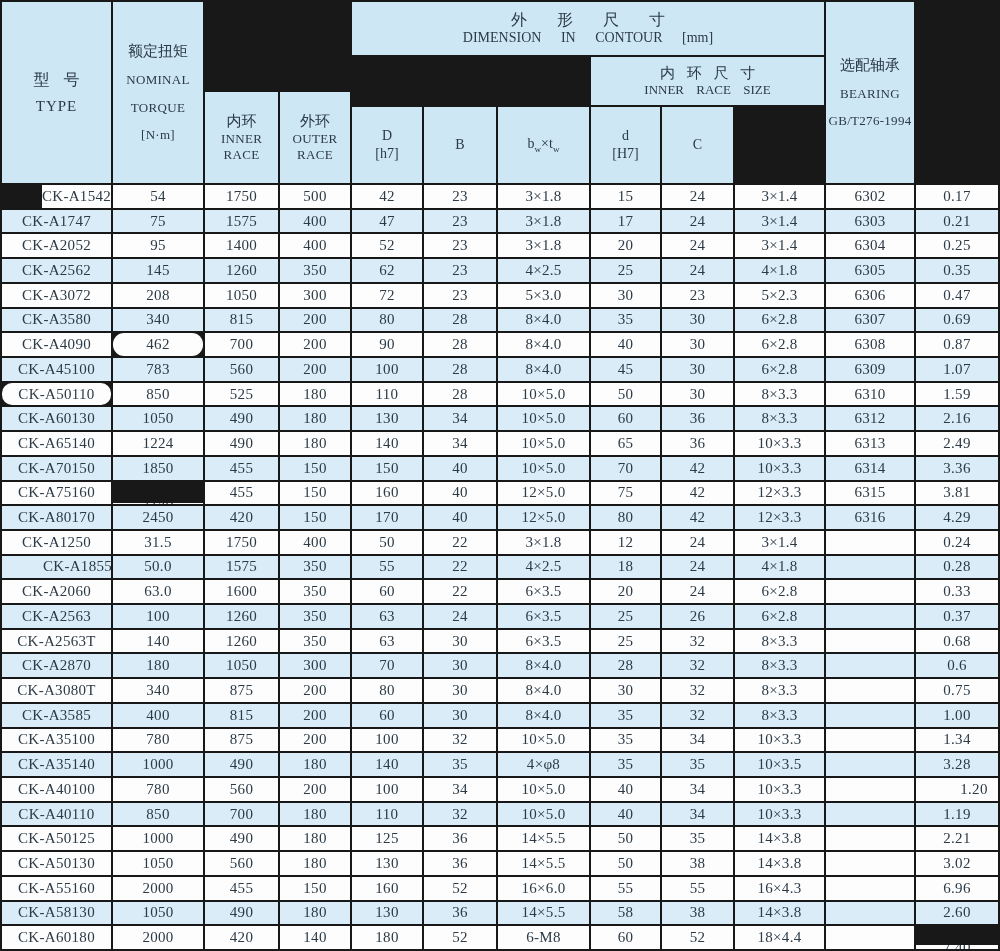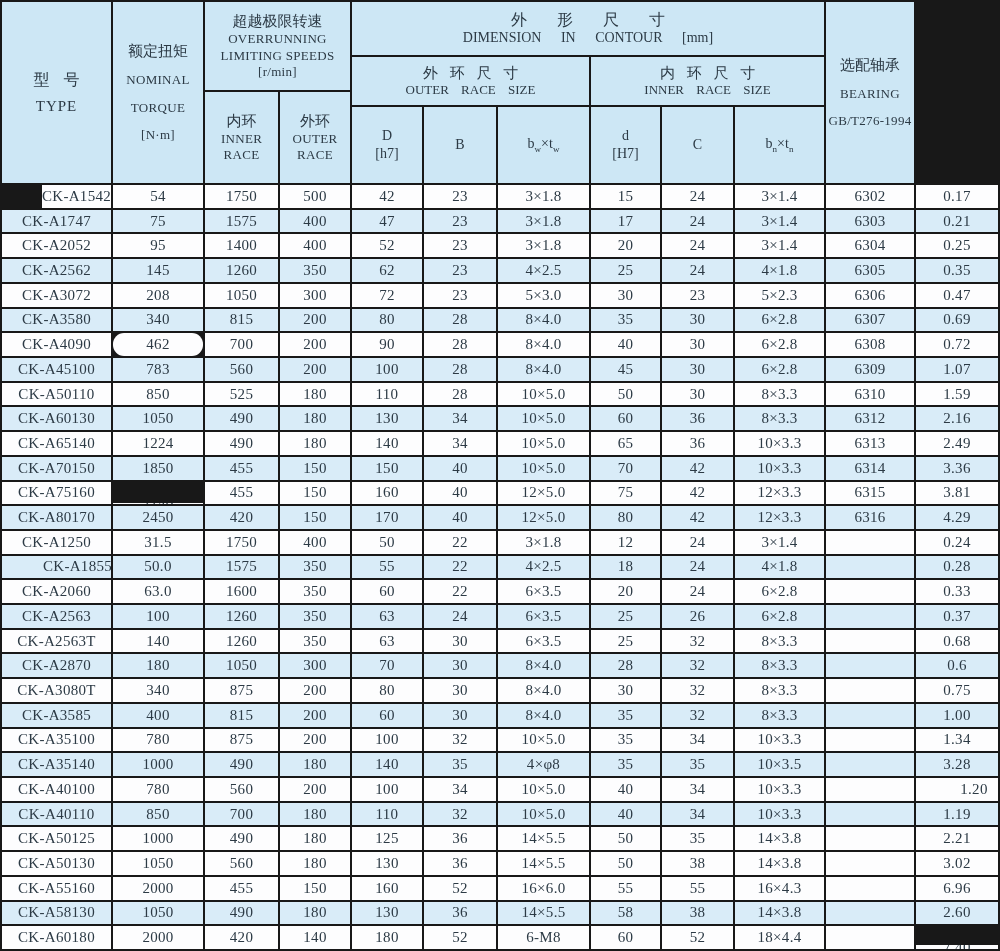--- a/index.html
+++ b/index.html
@@ -61,48 +61,38 @@
     <div class="big-en">TYPE</div>
   </div>
 
   <div class="cell hcell c-torque sparse">
     <div class="zh">额定扭矩</div>
     <div class="en">NOMINAL</div>
     <div class="en">TORQUE</div>
     <div class="en">[N·m]</div>
   </div>
 
-  <div class="cell hcell c-speeds">
-    <div class="zh">超越极限转速</div>
-    <div class="en">OVERRUNNING</div>
-    <div class="en">LIMITING SPEEDS</div>
-    <div class="en">[r/min]</div>
-  </div>
 
   <div class="cell hcell c-inspeed">
     <div class="zh">内环</div>
     <div class="en">INNER</div>
     <div class="en">RACE</div>
   </div>
 
   <div class="cell hcell c-outspeed">
     <div class="zh">外环</div>
     <div class="en">OUTER</div>
     <div class="en">RACE</div>
   </div>
 
   <div class="cell hcell c-dim">
     <div class="dim-zh">外 形 尺 寸</div>
     <div class="dim-en">DIMENSION IN CONTOUR [mm]</div>
   </div>
 
-  <div class="cell hcell c-outsize">
-    <div class="size-zh">外 环 尺 寸</div>
-    <div class="size-en">OUTER RACE SIZE</div>
-  </div>
 
   <div class="cell hcell c-insize">
     <div class="size-zh">内 环 尺 寸</div>
     <div class="size-en">INNER RACE SIZE</div>
   </div>
 
   <div class="cell hcell c-D">
     <div class="leaf">D</div>
     <div class="leaf">[h7]</div>
   </div>
@@ -117,23 +107,20 @@
 
   <div class="cell hcell c-d">
     <div class="leaf">d</div>
     <div class="leaf">[H7]</div>
   </div>
 
   <div class="cell hcell c-C">
     <div class="leaf">C</div>
   </div>
 
-  <div class="cell hcell c-bn">
-    <div class="leaf"><span>b</span><sub>n</sub><span>×</span><span>t</span><sub>n</sub></div>
-  </div>
 
   <div class="cell hcell c-bearing sparse">
     <div class="zh">选配轴承</div>
     <div class="en">BEARING</div>
     <div class="en">GB/T276-1994</div>
   </div>
 
 
 <div class="cell data-cell" style="grid-area: 5 / 1; margin-left: 40px;">CK-A1542</div>
     <div class="cell data-cell" style="grid-area: 5 / 2;">54</div>
@@ -211,34 +198,34 @@
     <div class="cell data-cell" style="grid-area: 11 / 2; border-radius: 11px;">462</div>
     <div class="cell data-cell" style="grid-area: 11 / 3;">700</div>
     <div class="cell data-cell" style="grid-area: 11 / 4;">200</div>
     <div class="cell data-cell" style="grid-area: 11 / 5;">90</div>
     <div class="cell data-cell" style="grid-area: 11 / 6;">28</div>
     <div class="cell data-cell" style="grid-area: 11 / 7;">8×4.0</div>
     <div class="cell data-cell" style="grid-area: 11 / 8;">40</div>
     <div class="cell data-cell" style="grid-area: 11 / 9;">30</div>
     <div class="cell data-cell" style="grid-area: 11 / 10;">6×2.8</div>
     <div class="cell data-cell" style="grid-area: 11 / 11;">6308</div>
-    <div class="cell data-cell" style="grid-area: 11 / 12;">0.72</div>
+    <div class="cell data-cell" style="grid-area: 11 / 12;">0.87</div>
     <div class="cell data-cell alt" style="grid-area: 12 / 1;">CK-A45100</div>
     <div class="cell data-cell alt" style="grid-area: 12 / 2;">783</div>
     <div class="cell data-cell alt" style="grid-area: 12 / 3;">560</div>
     <div class="cell data-cell alt" style="grid-area: 12 / 4;">200</div>
     <div class="cell data-cell alt" style="grid-area: 12 / 5;">100</div>
     <div class="cell data-cell alt" style="grid-area: 12 / 6;">28</div>
     <div class="cell data-cell alt" style="grid-area: 12 / 7;">8×4.0</div>
     <div class="cell data-cell alt" style="grid-area: 12 / 8;">45</div>
     <div class="cell data-cell alt" style="grid-area: 12 / 9;">30</div>
     <div class="cell data-cell alt" style="grid-area: 12 / 10;">6×2.8</div>
     <div class="cell data-cell alt" style="grid-area: 12 / 11;">6309</div>
     <div class="cell data-cell alt" style="grid-area: 12 / 12;">1.07</div>
-    <div class="cell data-cell" style="grid-area: 13 / 1;">CK-A50110</div>
+    <div class="cell data-cell" style="grid-area: 13 / 1; border-radius: 10px;">CK-A50110</div>
     <div class="cell data-cell" style="grid-area: 13 / 2;">850</div>
     <div class="cell data-cell" style="grid-area: 13 / 3;">525</div>
     <div class="cell data-cell" style="grid-area: 13 / 4;">180</div>
     <div class="cell data-cell" style="grid-area: 13 / 5;">110</div>
     <div class="cell data-cell" style="grid-area: 13 / 6;">28</div>
     <div class="cell data-cell" style="grid-area: 13 / 7;">10×5.0</div>
     <div class="cell data-cell" style="grid-area: 13 / 8;">50</div>
     <div class="cell data-cell" style="grid-area: 13 / 9;">30</div>
     <div class="cell data-cell" style="grid-area: 13 / 10;">8×3.3</div>
     <div class="cell data-cell" style="grid-area: 13 / 11;">6310</div>

